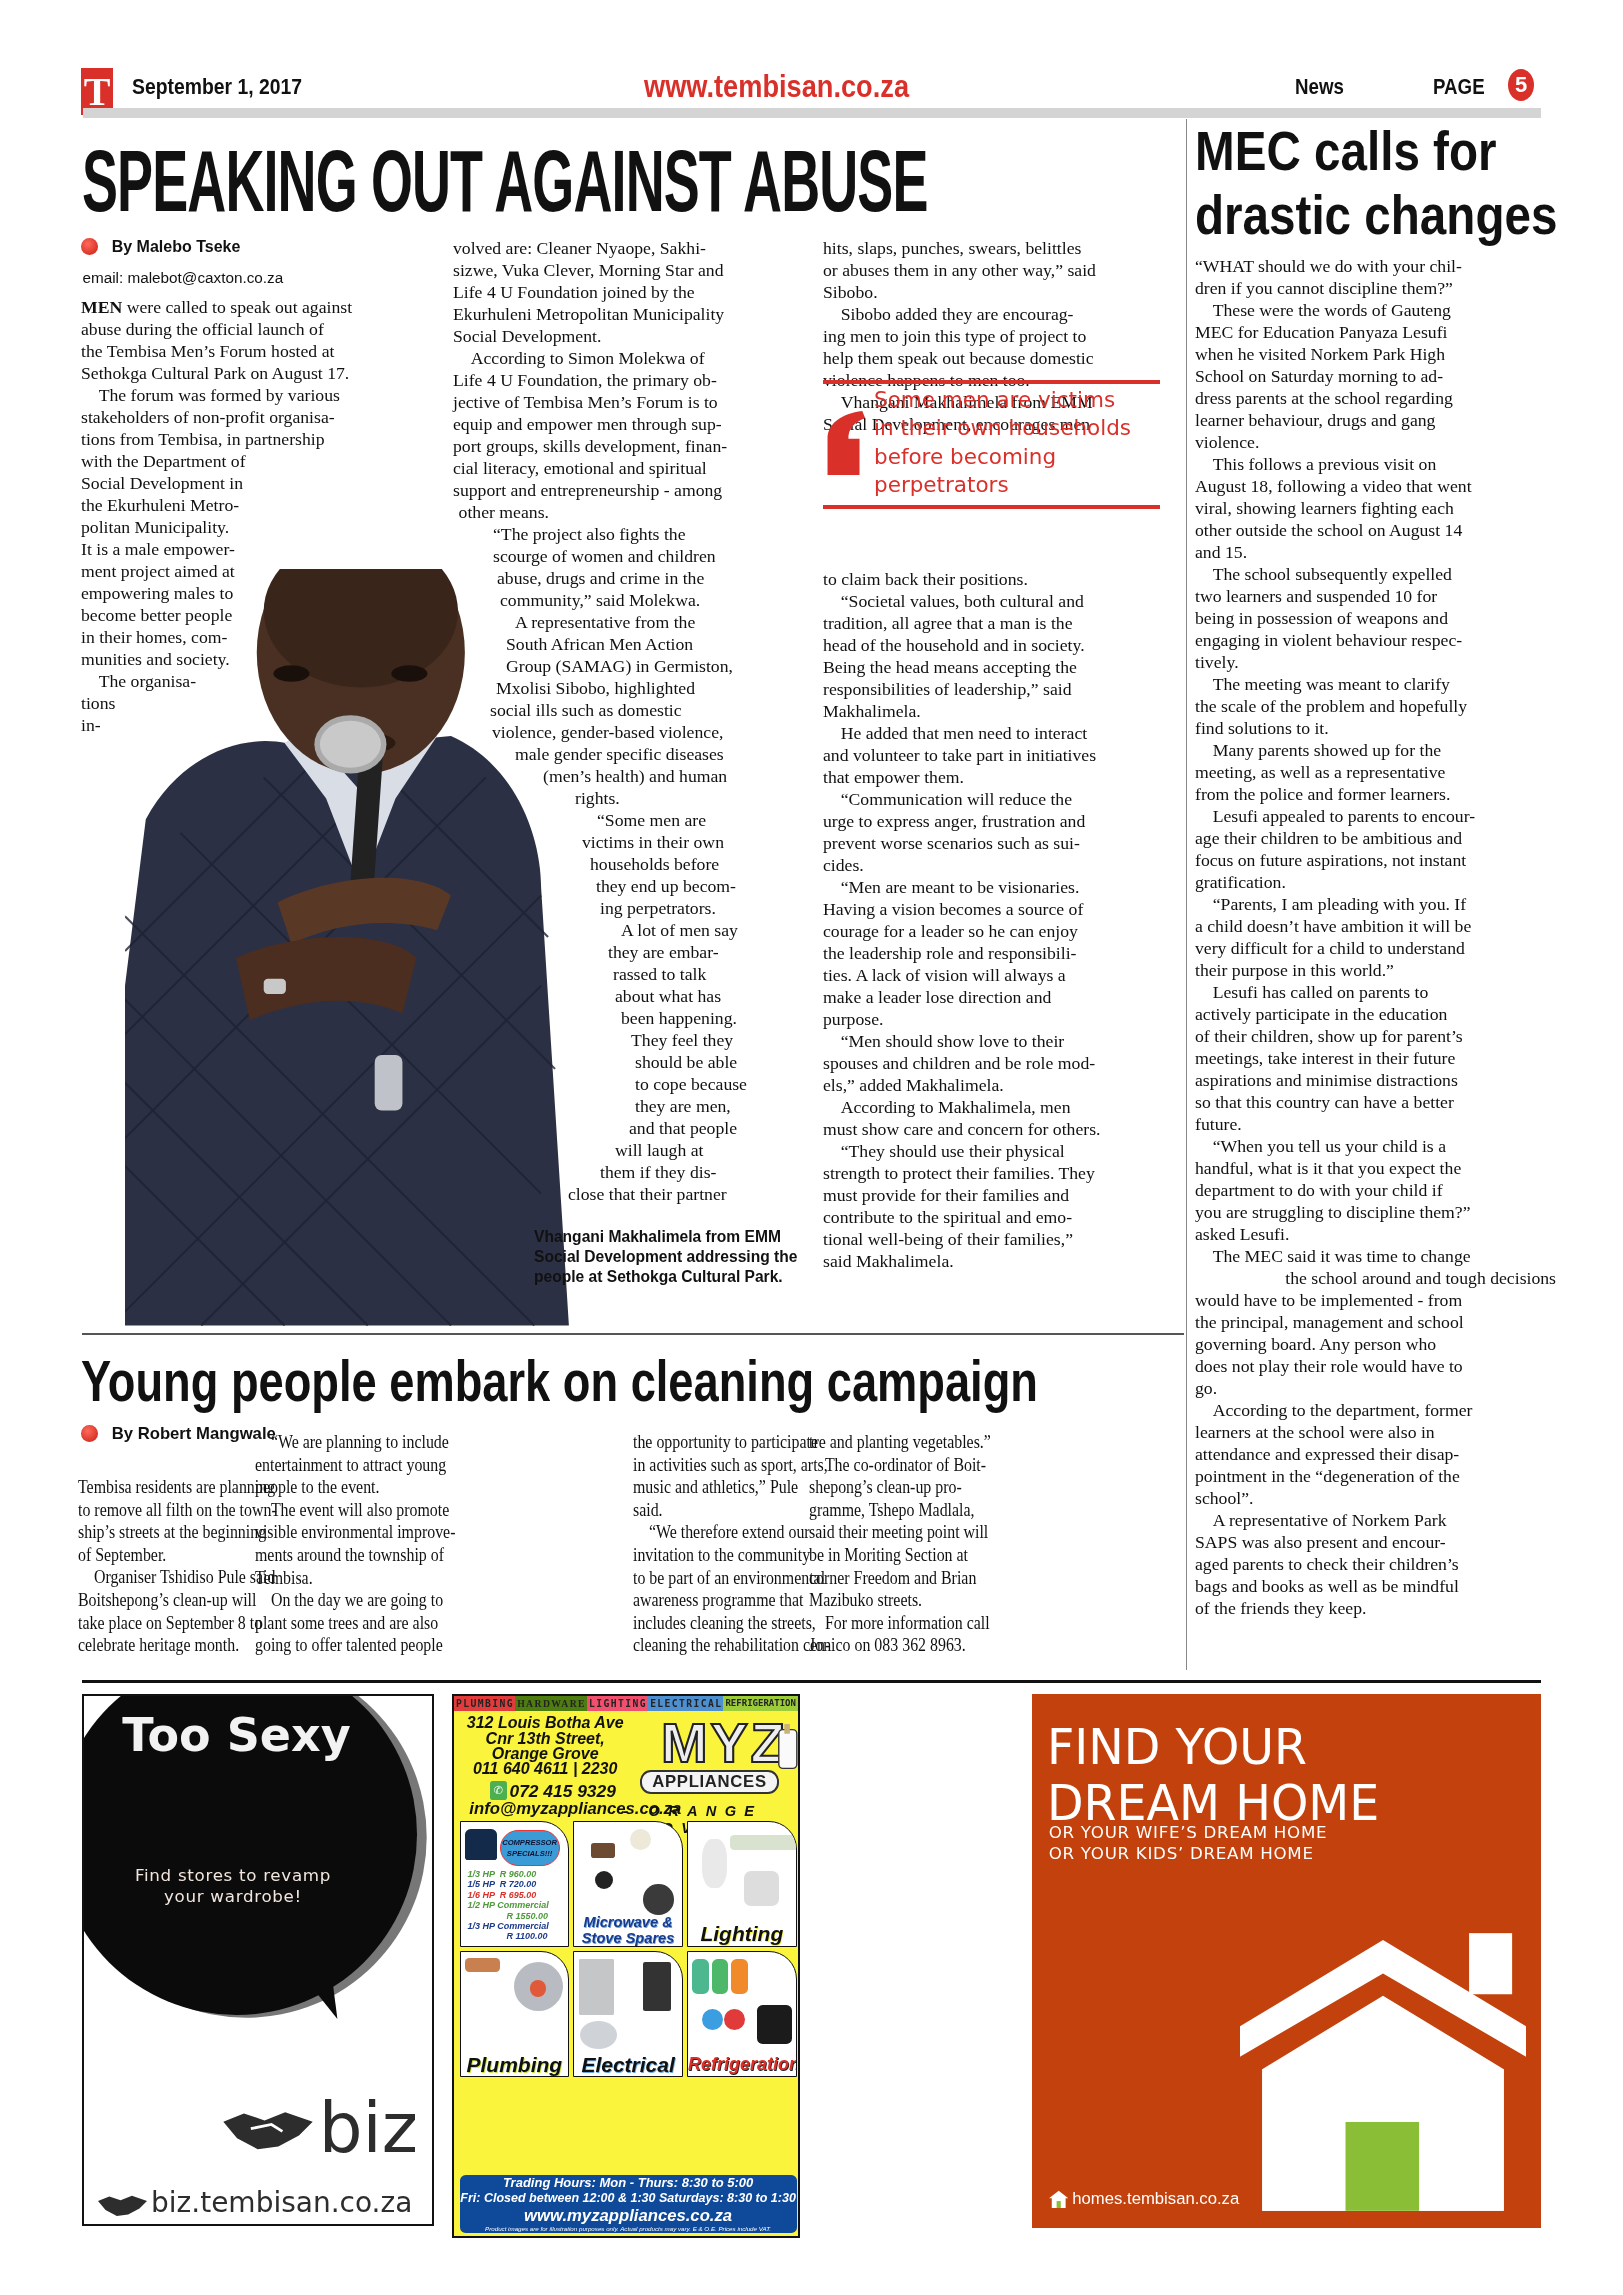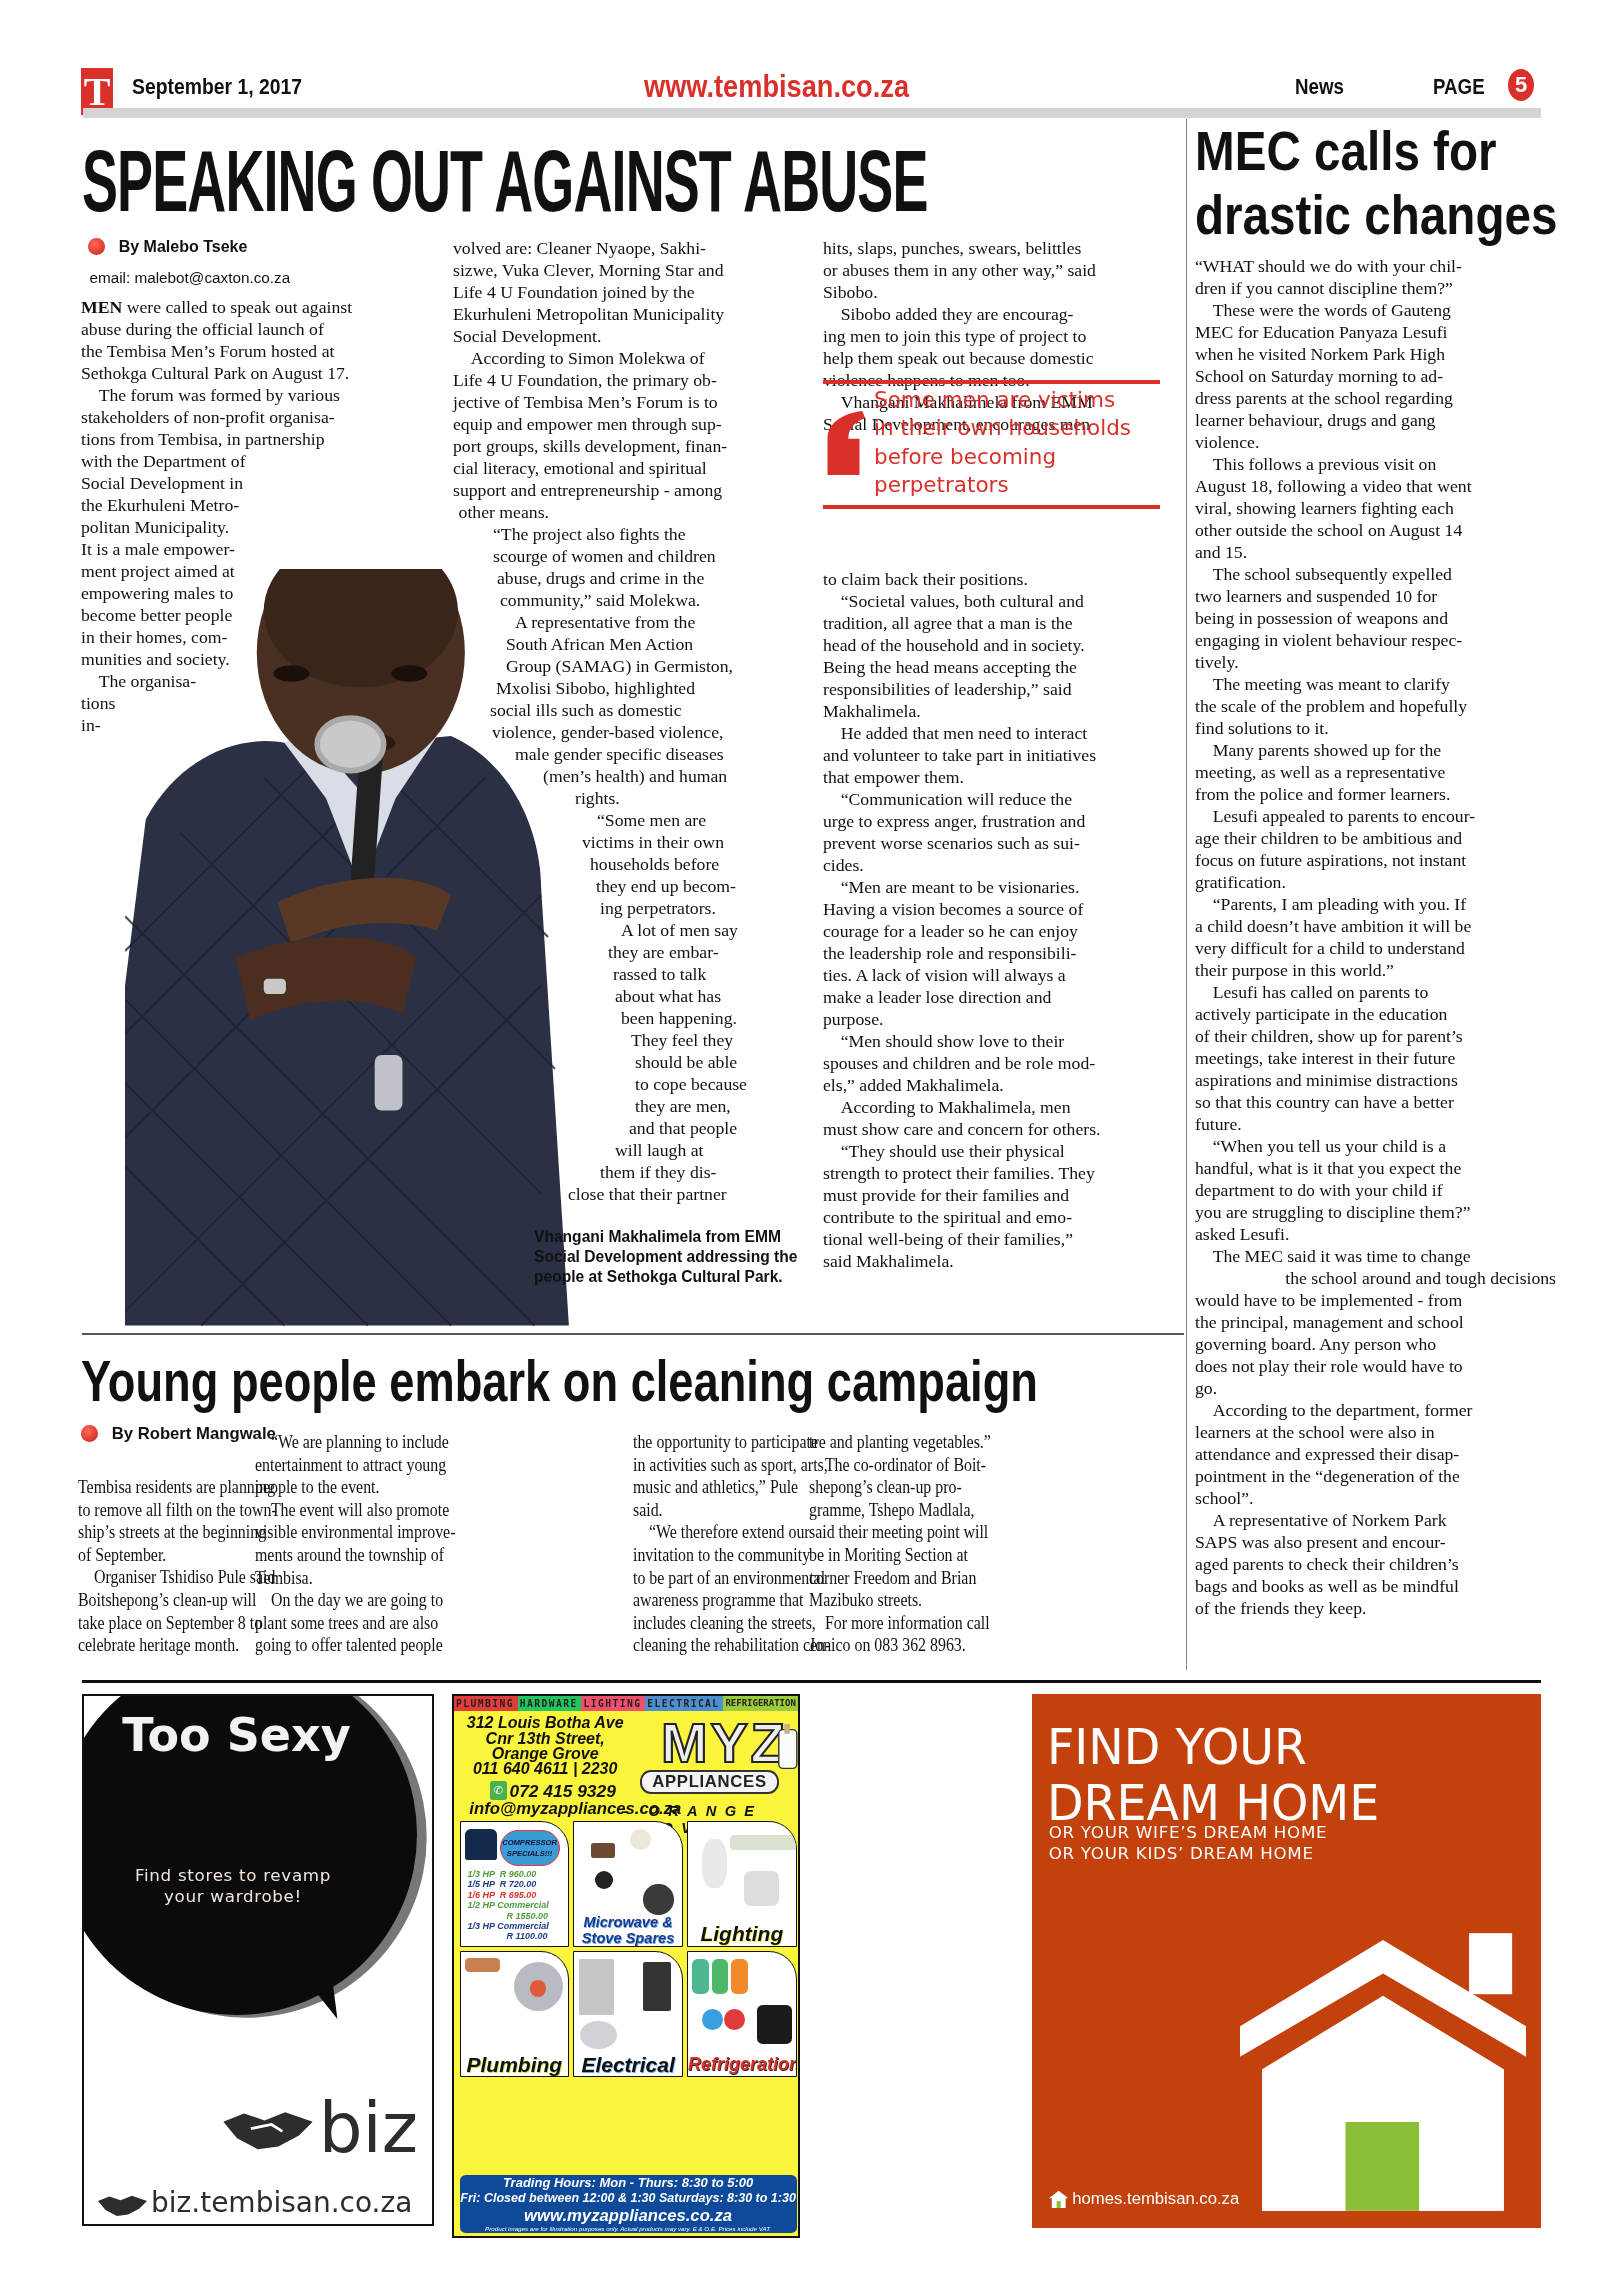--- a/index.html
+++ b/index.html
@@ -86,21 +86,21 @@
 <div class="abs hdr-url">www.tembisan.co.za</div>
 <div class="abs hdr-section">News</div>
 <div class="abs hdr-page">PAGE</div>
 <div class="abs hdr-pnum">5</div>
 <div class="abs hdr-bar"></div>
 
 <div class="abs vrule" style="left:1186px; top:119px; height:1551px;"></div>
 
 <div class="abs headline">SPEAKING OUT AGAINST ABUSE</div>
 
-<div class="abs" style="left:88px; top:236px;">
+<div class="abs" style="left:81px; top:236px;">
   <div class="byline">
     <span class="dot"></span>
     <span>By Malebo Tseke</span>
   </div>
   <div class="email" style="margin-top:9.7px; margin-left:1.4px;">email: malebot@caxton.co.za</div>
 </div>
 
 <div class="abs photo">
   <svg class="photo-bg" width="541" height="757" viewBox="0 0 780 1090">
 
@@ -438,21 +438,21 @@
   <div class="biz-logo">biz</div>
   <svg class="hand" style="left:14px; top:497px;" width="49" height="25" viewBox="0 0 130 64">
     <path d="M0 20 L 30 8 L 60 18 L 90 6 L 130 20 L 110 40 L 80 56 L 50 60 L 20 44 Z" fill="#2d2d2d"></path>
   </svg>
   <div class="biz-url">biz.tembisan.co.za</div>
 </div>
 
 <div class="abs myz">
   <div class="myz-cats" id="myzcats">
       <span style="background: rgb(226, 59, 59); color: rgb(34, 34, 34); flex: 1 1 auto;">PLUMBING</span>
-      <span style="background: #22c55e; color: rgb(34, 34, 34); flex: 1 1 auto;">HARDWARE</span>
+      <span style="background: #4d7c0f; color: rgb(34, 34, 34); flex: 1 1 auto; font-family: Liberation Serif, serif;">HARDWARE</span>
       <span style="background: rgb(240, 80, 110); color: rgb(34, 34, 34); flex: 1 1 auto;">LIGHTING</span>
       <span style="background: rgb(78, 143, 208); color: rgb(34, 34, 34); flex: 1 1 auto;">ELECTRICAL</span>
       <span style="background: rgb(156, 204, 58); color: rgb(34, 34, 34); flex: 0 0 auto; letter-spacing: 0px; font-size: 9px;">REFRIGERATION</span>
     </div>
   <div class="myz-addr">
     <div>312 Louis Botha Ave</div>
     <div>Cnr 13th Street, Orange Grove</div>
     <div>011 640 4611 | 2230</div>
   </div>
   <div class="myz-phone">

